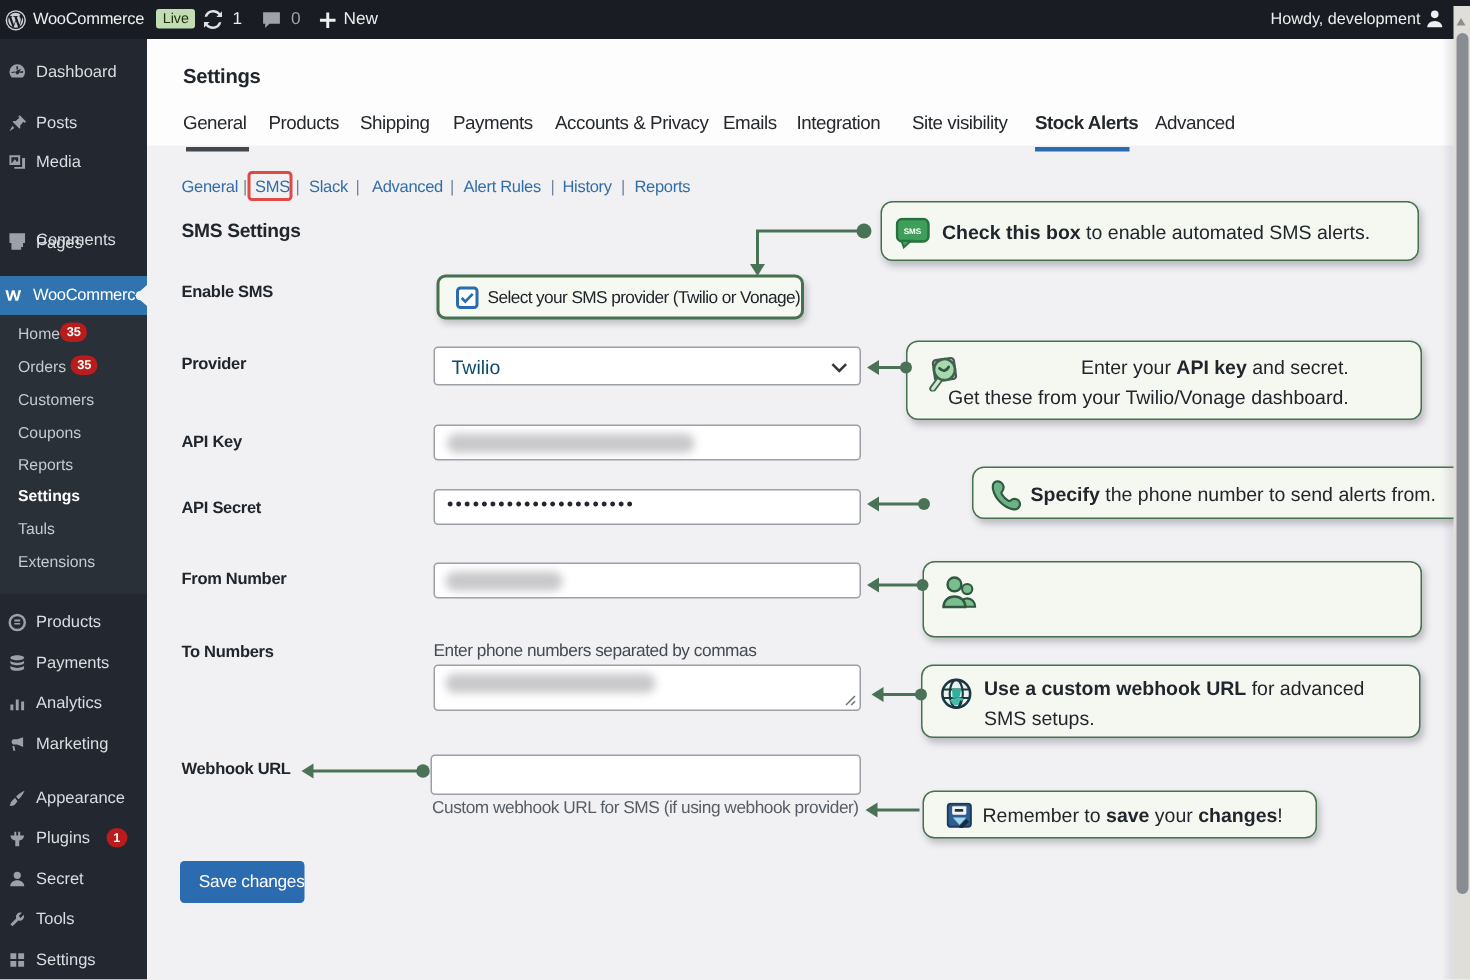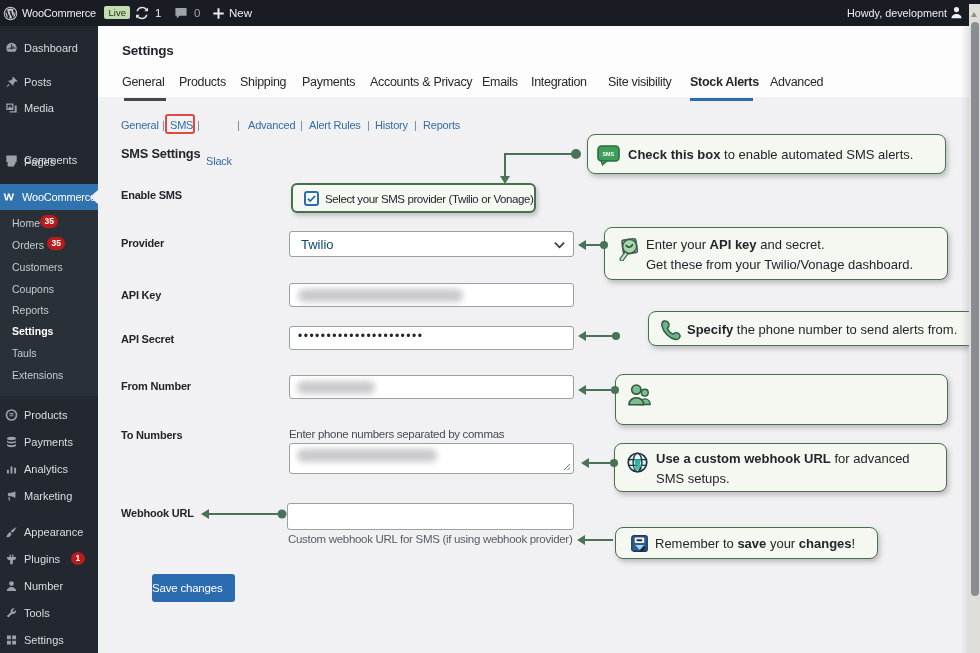--- a/index.html
+++ b/index.html
@@ -57,21 +57,21 @@
 </div>
 
 <div class="abs" style="left:124px; top:98px; width:42px; height:3px; background:#42484e;"></div>
 <div class="abs" style="left:690px; top:98px; width:63px; height:3px; background:#2b6cb0;"></div>
 
 <div class="abs" id="subnav" style="left:0; top:119px; width:980px; height:14px; font-size:11px; letter-spacing:-0.2px; color:#326da8;">
   <span style="left:121px;">General</span>
   <span style="left:162px; color:#6e86a0;">|</span>
   <span style="left:170px;">SMS</span>
   <span style="left:197px; color:#6e86a0;">|</span>
-  <span style="left:206px;margin-top:36px;">Slack</span>
+  <span style="left:206px;">Slack</span>
   <span style="left:237px; color:#6e86a0;">|</span>
   <span style="left:248px;">Advanced</span>
   <span style="left:300px; color:#6e86a0;">|</span>
   <span style="left:309px;">Alert Rules</span>
   <span style="left:367px; color:#6e86a0;">|</span>
   <span style="left:375px;">History</span>
   <span style="left:414px; color:#6e86a0;">|</span>
   <span style="left:423px;">Reports</span>
 </div>
 <div class="abs" style="left:165px; top:114px; width:30px; height:20px; border:2px solid #e04a45; border-radius:3px;"></div>
@@ -118,41 +118,41 @@
   <div class="blur-blob" style="left:7px; top:5px; width:140px; height:13px;"></div>
   <svg class="abs" style="right:2px; bottom:2px;" width="8" height="8" viewBox="0 0 8 8">
       <path d="M7 1 1 7 M7 4.5 4.5 7" stroke="#6b7177" stroke-width="1" fill="none"></path>
     </svg>
 </div>
 
 <div class="label" style="top:507px;">Webhook URL</div>
 <div class="input" style="left:287px; top:503px; width:287px; height:27px;"></div>
 <div class="desc" style="left:288px; top:533px; color:#565d64;">Custom webhook URL for SMS (if using webhook provider)</div>
 
-<div class="abs" style="left:120px; top:574px; width:83px; height:28px; background:#2b6cb0; border-radius:3px; color:#fff; font-size:11.5px; letter-spacing:-0.2px; text-align:left; line-height:28px;margin-left:32px;">Save changes</div>
+<div class="abs" style="left:120px; top:574px; width:83px; height:28px; background:#2b6cb0; border-radius:3px; color:#fff; font-size:11.5px; letter-spacing:-0.2px; text-align:right; line-height:28px;">Save changes</div>
 
 <div class="callout" style="left:587px; top:134px; width:359px; height:40px;">
   <svg class="abs" style="left:9px; top:10px;" width="24" height="21" viewBox="0 0 24 21">
     <rect x="1" y="1" width="21" height="15" rx="3.5" fill="#3e9e5a" stroke="#27703f" stroke-width="1.6"></rect>
     <path d="M4 15.5 l1.5 4.5 5-4.5 z" fill="#3e9e5a" stroke="#27703f" stroke-width="1.2"></path>
     <text x="11.3" y="11.3" font-size="5.4" font-weight="bold" fill="#fff" text-anchor="middle" font-family="Liberation Sans, sans-serif">SMS</text>
   </svg>
   <span class="txt" style="left:40px; top:10px;"><b>Check this box</b> to enable automated SMS alerts.</span>
 </div>
 <div class="callout" style="left:604px; top:227px; width:344px; height:53px;">
   <svg class="abs" style="left:12px; top:9px;" width="24" height="24" viewBox="0 0 24 24">
     <g transform="rotate(-8 12 12)">
       <rect x="6" y="2.5" width="14" height="14" rx="2" fill="none" stroke="#51565c" stroke-width="1.6"></rect>
       <path d="M9.5 15 L3.5 21" stroke="#3c6549" stroke-width="4.6" stroke-linecap="round"></path>
       <path d="M9.5 15 L3.5 21" stroke="#cfe9d2" stroke-width="2.2" stroke-linecap="round"></path>
       <circle cx="13" cy="9.5" r="7" fill="#a9d7af" stroke="#3c6549" stroke-width="1.7"></circle>
       <path d="M9.8 8.2 q3 4 6.2 0" fill="none" stroke="#2e5940" stroke-width="1.8" stroke-linecap="round"></path>
     </g>
   </svg>
-  <span class="txt" style="left:41px; top:7px;">Enter your <b>API key</b> and secret.<br>Get these from your Twilio/Vonage dashboard.</span>
+  <span class="txt" style="left:27px; top:7px;text-align:right;">Enter your <b>API key</b> and secret.<br>Get these from your Twilio/Vonage dashboard.</span>
 </div>
 <div class="callout" style="left:648px; top:311px; width:332px; height:35px;">
   <svg class="abs" style="left:11px; top:7px;" width="21" height="22" viewBox="0 0 22 22">
     <path d="M4.2 1.6 C6.8 1 8.9 2.6 9.4 4.8 C9.8 6.6 9.2 7.8 8.2 8.9 C7.9 9.3 7.9 9.8 8.3 10.5 C9.4 12.4 10.9 13.9 12.7 14.9 C13.4 15.3 13.9 15.3 14.3 14.9 C15.5 13.9 16.8 13.4 18.5 14 C20.5 14.7 21.5 17 20.6 18.9 C19.9 20.4 18.3 21.3 16.4 21 C9.8 19.9 3.4 13.6 2.1 7 C1.7 4.6 2.3 2.3 4.2 1.6 Z" fill="#6db287" stroke="#2e5940" stroke-width="1.5"></path>
   </svg>
   <span class="txt" style="left:38px; top:8px;"><b>Specify</b> the phone number to send alerts from.</span>
 </div>
 <div class="callout" style="left:615px; top:374px; width:333px; height:51px;">
   <svg class="abs" style="left:12px; top:9px;" width="23" height="22" viewBox="0 0 23 22">
     <circle cx="16.8" cy="8.7" r="3.4" fill="#7cbd8d" stroke="#2e5940" stroke-width="1.4"></circle>
@@ -328,21 +328,21 @@
     <svg class="ico" viewBox="0 0 20 20">
         <path fill="#9ca1a8" d="M13 3v4h4a5 5 0 0 1-5 5v6h-4v-6A5 5 0 0 1 3 7h4V3h2v4h2V3z"></path>
       </svg>
     <span class="lbl">Plugins</span>
       <span class="badge2" style="left:71px; top:6px; border-radius:50%; padding:0 4.5px;">1</span>
   </div>
   <div class="mi" style="top:547px;">
     <svg class="ico" viewBox="0 0 20 20">
         <path fill="#9ca1a8" d="M10 2.5a3.7 3.7 0 1 1 0 7.4 3.7 3.7 0 0 1 0-7.4zM2.8 17.5c0-3.4 3.2-6.1 7.2-6.1s7.2 2.7 7.2 6.1z"></path>
       </svg>
-    <span class="lbl">Number</span>
+    <span class="lbl">Secret</span>
   </div>
   <div class="mi" style="top:574px;text-decoration:underline;">
     <svg class="ico" viewBox="0 0 20 20">
         <path fill="#9ca1a8" d="M16.7 5.2 13.5 8.4l-2-2 3.3-3.2a4.5 4.5 0 0 0-5.9 5.7L3 14.8 5.2 17l5.9-5.9a4.5 4.5 0 0 0 5.6-5.9z"></path>
       </svg>
     <span class="lbl">Tools</span>
   </div>
   <div class="mi" style="top:601px;">
     <svg class="ico" viewBox="0 0 20 20">
         <path fill="#9ca1a8" d="M3 3h6v6H3zm8 0h6v6h-6zM3 11h6v6H3zm8 0h6v6h-6z"></path>

